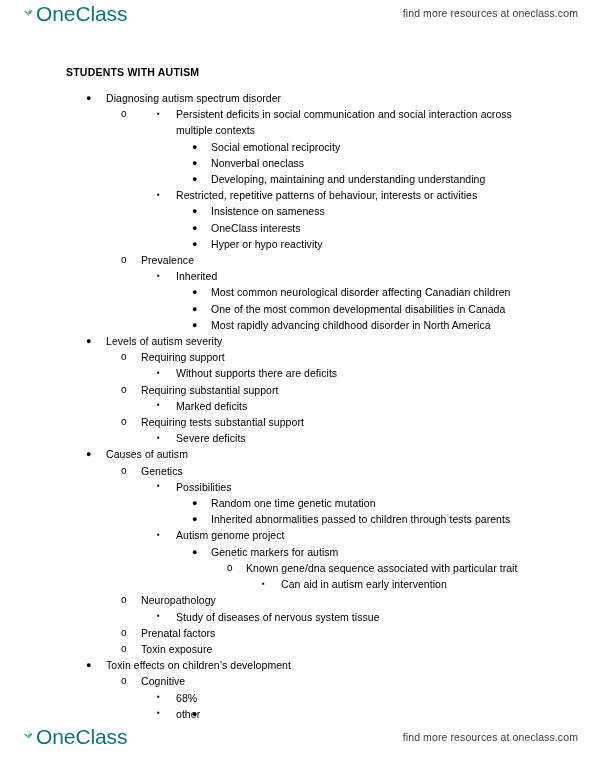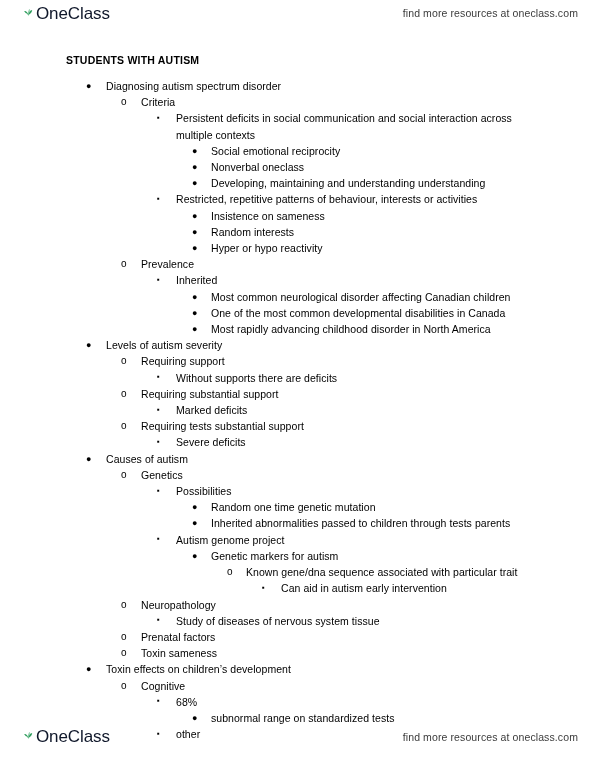--- a/index.html
+++ b/index.html
@@ -36,23 +36,23 @@
     width: 17px;
     height: 21px;
   }
   .brand-logo .logo-sprout {
     position: absolute;
     left: 5px;
     top: -1px;
   }
   .brand-logo .logo-text {
     font-family: "Liberation Sans", sans-serif;
-    font-size: 17px;
+    font-size: 21px;
     letter-spacing: -0.1px;
-    color: #0f172a;
+    color: #0f766e;
     line-height: 21px;
     font-weight: 400;
   }
   .header-tagline {
     position: absolute;
     right: 17px;
     top: 7px;
     font-size: 10.5px;
     color: #3b3b3b;
     letter-spacing: 0.01em;
@@ -75,21 +75,21 @@
     font-size: 10.5px;
     color: #3b3b3b;
     letter-spacing: 0.01em;
     white-space: nowrap;
   }
 
   
   .doc-body {
     position: absolute;
     left: 0;
-    top: 52px;
+    top: 64px;
     width: 537px;
   }
   .doc-title {
     margin: 0 0 0 66px;
     font-size: 10.5px;
     font-weight: 700;
     letter-spacing: 0.02em;
     line-height: 16px;
     color: #000;
   }
@@ -152,21 +152,20 @@
 <div class="doc-body">
   <div class="doc-title">STUDENTS WITH AUTISM</div>
   <div class="spacer-line"></div>
   <ul class="outline" id="outline-list">
       <li class="ol-item lvl1">
         <span class="marker">●</span>
         <span class="txt">Diagnosing autism spectrum disorder</span>
       </li>
       <li class="ol-item lvl2">
         <span class="marker">o</span>
-        <span class="txt">Criteria</span>
       </li>
       <li class="ol-item lvl3">
         <span class="marker">▪</span>
         <span class="txt">Persistent deficits in social communication and social interaction across multiple contexts</span>
       </li>
       <li class="ol-item lvl4">
         <span class="marker">●</span>
         <span class="txt">Social emotional reciprocity</span>
       </li>
       <li class="ol-item lvl4">
@@ -180,21 +179,21 @@
       <li class="ol-item lvl3">
         <span class="marker">▪</span>
         <span class="txt">Restricted, repetitive patterns of behaviour, interests or activities</span>
       </li>
       <li class="ol-item lvl4">
         <span class="marker">●</span>
         <span class="txt">Insistence on sameness</span>
       </li>
       <li class="ol-item lvl4">
         <span class="marker">●</span>
-        <span class="txt">Random interests</span>
+        <span class="txt">OneClass interests</span>
       </li>
       <li class="ol-item lvl4">
         <span class="marker">●</span>
         <span class="txt">Hyper or hypo reactivity</span>
       </li>
       <li class="ol-item lvl2">
         <span class="marker">o</span>
         <span class="txt">Prevalence</span>
       </li>
       <li class="ol-item lvl3">
@@ -284,37 +283,36 @@
       <li class="ol-item lvl3">
         <span class="marker">▪</span>
         <span class="txt">Study of diseases of nervous system tissue</span>
       </li>
       <li class="ol-item lvl2">
         <span class="marker">o</span>
         <span class="txt">Prenatal factors</span>
       </li>
       <li class="ol-item lvl2">
         <span class="marker">o</span>
-        <span class="txt">Toxin sameness</span>
+        <span class="txt">Toxin exposure</span>
       </li>
       <li class="ol-item lvl1">
         <span class="marker">●</span>
         <span class="txt">Toxin effects on children’s development</span>
       </li>
       <li class="ol-item lvl2">
         <span class="marker">o</span>
         <span class="txt">Cognitive</span>
       </li>
       <li class="ol-item lvl3">
         <span class="marker">▪</span>
         <span class="txt">68%</span>
       </li>
       <li class="ol-item lvl4">
         <span class="marker">●</span>
-        <span class="txt">subnormal range on standardized tests</span>
       </li>
       <li class="ol-item lvl3">
         <span class="marker">▪</span>
         <span class="txt">other</span>
       </li>
     </ul>
 </div>
 
 <div class="page-footer">
   <div class="brand-logo">

